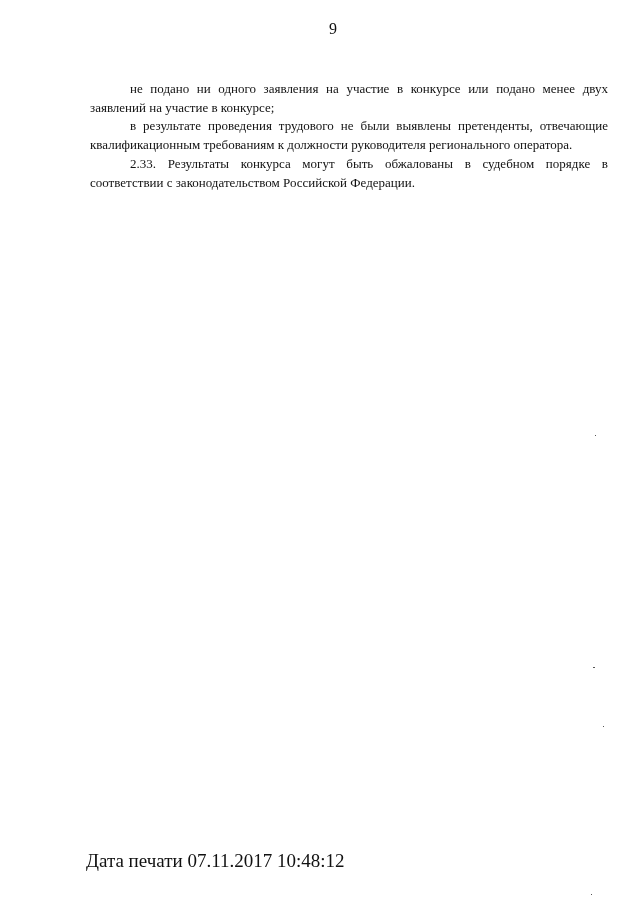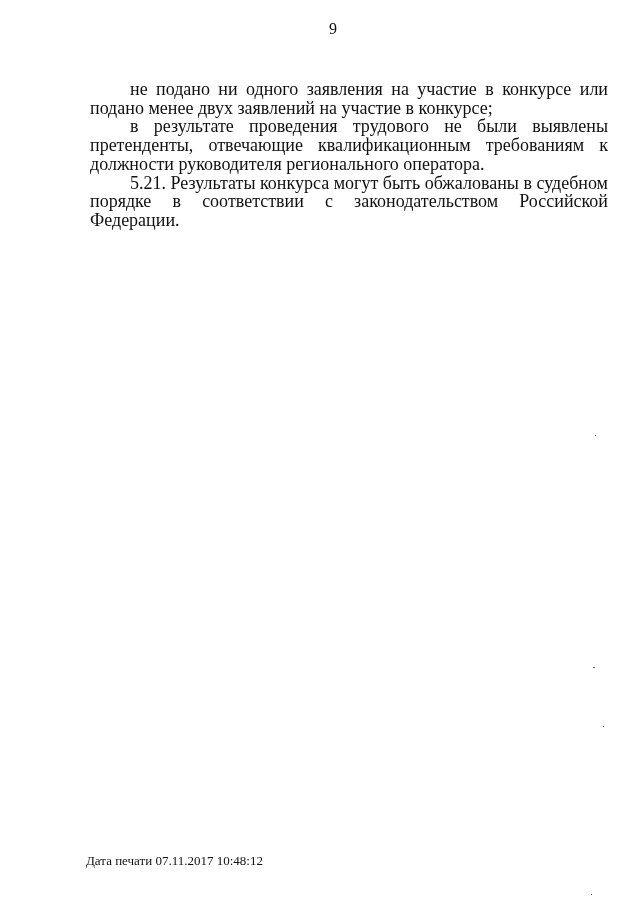--- a/index.html
+++ b/index.html
@@ -23,53 +23,53 @@
     text-align: center;
     font-size: 16px;
     line-height: 18px;
     margin-left: 13px;
   }
   .body-text {
     position: absolute;
     top: 80px;
     left: 90px;
     width: 518px;
-    font-size: 18px;
+    font-size: 13px;
     line-height: 18.7px;
   }
   .para {
     margin: 0;
     text-indent: 40px;
     text-align: justify;
     text-align-last: left;
   }
   .footer-print-date {
     position: absolute;
     top: 852px;
     left: 86px;
-    font-size: 13px;
+    font-size: 19px;
     line-height: 18px;
   }
   .speck {
     position: absolute;
     background: #555555;
     width: 1px;
     height: 1px;
   }
 </style>
 </head>
 <body>
 
 <div class="page">
   <div class="page-number">9</div>
 
   <div class="body-text">
     <p class="para">не подано ни одного заявления на участие в конкурсе или подано менее двух заявлений на участие в конкурсе;</p>
     <p class="para">в результате проведения трудового не были выявлены претенденты, отвечающие квалификационным требованиям к должности руководителя регионального оператора.</p>
-    <p class="para">5.21. Результаты конкурса могут быть обжалованы в судебном порядке в соответствии с  законодательством Российской Федерации.</p>
+    <p class="para">2.33. Результаты конкурса могут быть обжалованы в судебном порядке в соответствии с  законодательством Российской Федерации.</p>
   </div>
 
   <div class="footer-print-date">Дата печати 07.11.2017 10:48:12</div>
 
   <span class="speck" style="left:595px; top:435px;"></span>
   <span class="speck" style="left:593px; top:667px; width:2px;"></span>
   <span class="speck" style="left:603px; top:726px;"></span>
   <span class="speck" style="left:591px; top:894px;"></span>
 </div>
 

